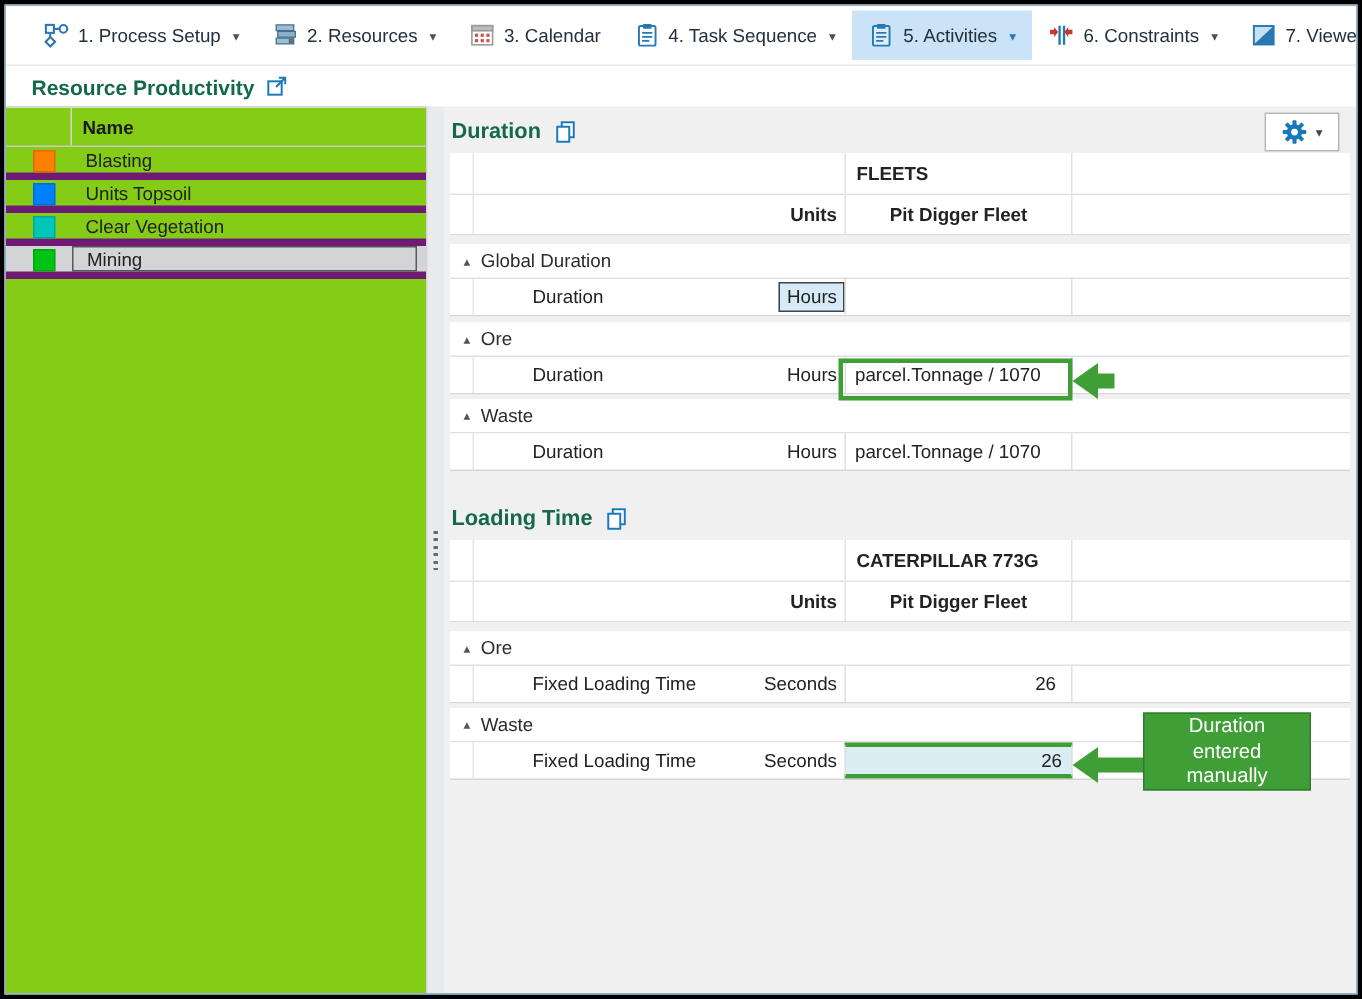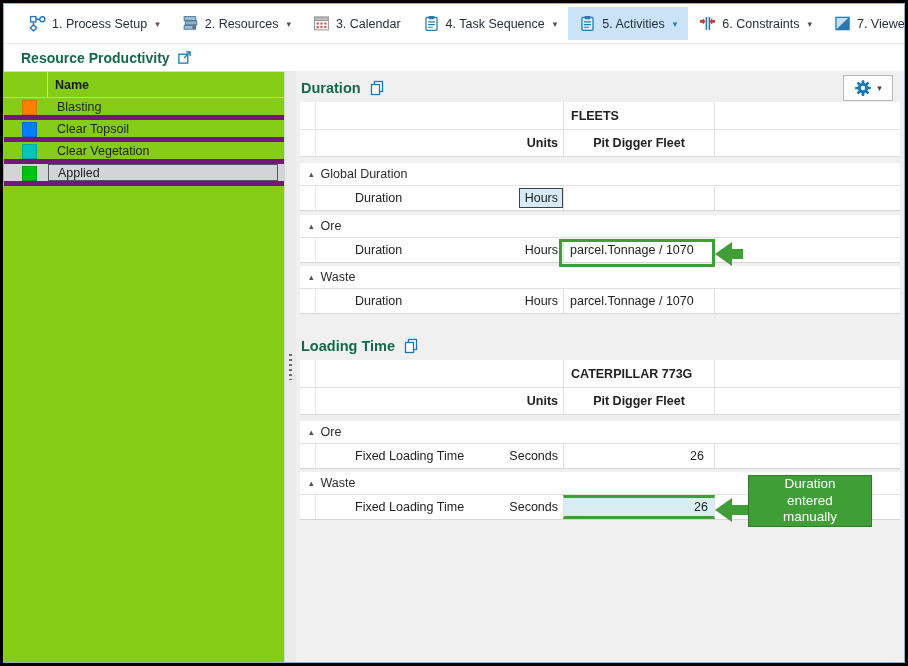--- a/index.html
+++ b/index.html
@@ -191,29 +191,29 @@
         <div class="swcol"></div>
         <div class="nm">Name</div>
       </div>
 
       <div class="lrow">
         <div class="sw" style="background-color: rgb(255, 128, 0);"></div>
         <div class="cell">Blasting</div>
       </div>
       <div class="lrow">
         <div class="sw" style="background-color: rgb(0, 128, 255);"></div>
-        <div class="cell">Clear Topsoil</div>
+        <div class="cell">Units Topsoil</div>
       </div>
       <div class="lrow">
         <div class="sw" style="background-color: rgb(0, 198, 186);"></div>
         <div class="cell">Clear Vegetation</div>
       </div>
       <div class="lrow selected">
         <div class="sw" style="background-color: rgb(0, 194, 19);"></div>
-        <div class="cell">Applied</div>
+        <div class="cell">Mining</div>
       </div>
     </div>
 
     <div class="splitter">
       <div class="grip"></div>
     </div>
 
     <div class="right">
 
       <div class="sec-hdr">
@@ -367,18 +367,18 @@
       <div class="anno-outline" style="left:263px;top:168px;width:156px;height:28px;"></div>
       <div class="anno-arrow" style="left:419px;top:171px;width:28px;">
         <div class="head"></div>
             <div class="shaft"></div>
       </div>
 
       <div class="anno-arrow" style="left:419px;top:427px;width:47px;">
         <div class="head"></div>
             <div class="shaft"></div>
       </div>
-      <div class="anno-label" style="left:452px;top:404px;width:124px;height:52px;padding:0 16px;">Duration entered manually</div>
+      <div class="anno-label" style="left:466px;top:404px;width:112px;height:52px;padding:0 16px;">Duration entered manually</div>
 
     </div>
   </div>
 </div>
 </div>
 
 </body></html>

